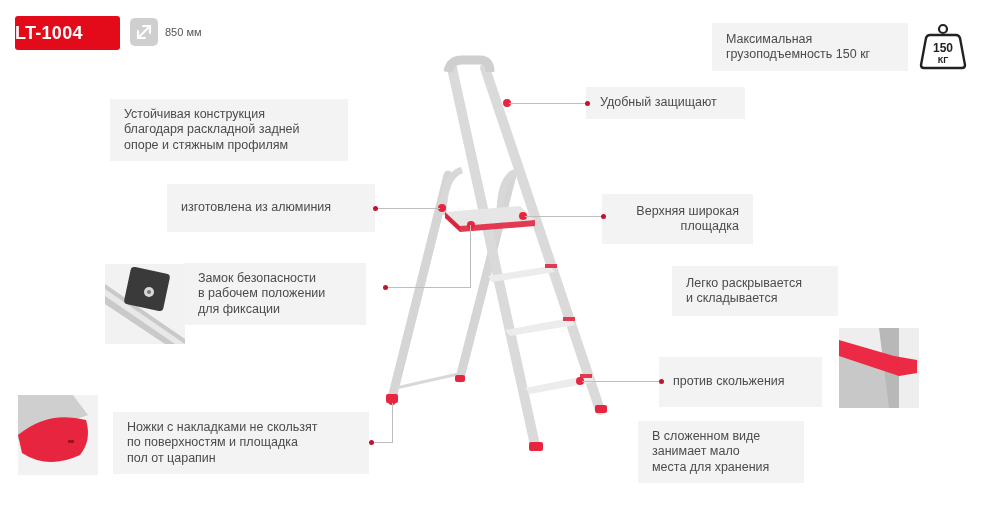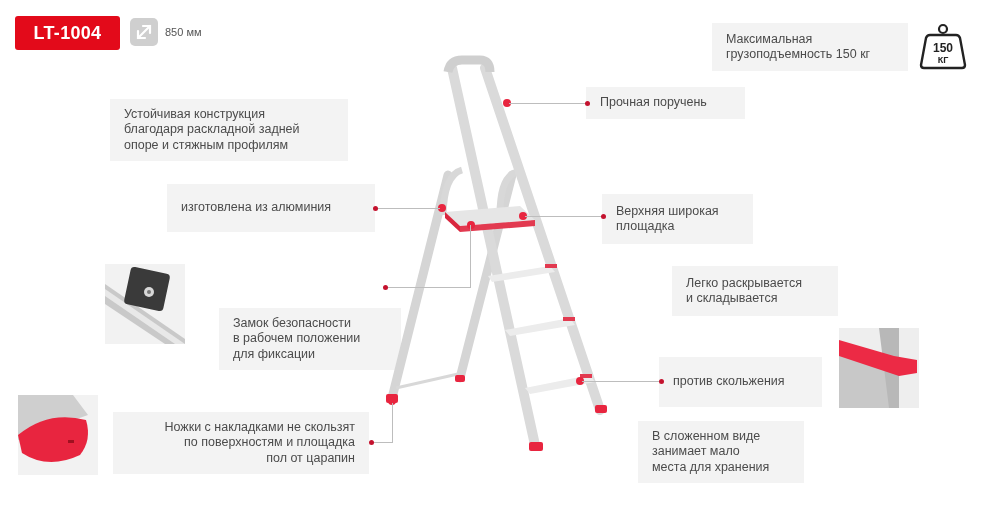--- a/index.html
+++ b/index.html
@@ -1,18 +1,18 @@
 <!DOCTYPE html>
 <html><head>
 <meta charset="utf-8">
 <style>
   html,body{margin:0;padding:0;}
   body{width:991px;height:508px;background:#ffffff;position:relative;overflow:hidden;font-family:"DejaVu Sans","Liberation Sans",sans-serif;color:#4a4a4a;}
   .abs{position:absolute;}
-  .model-badge{left:15px;top:16px;width:105px;height:34px;background:#e30a1a;border-radius:3px;color:#fff;font-weight:bold;font-size:18px;display:flex;align-items:center;justify-content:center;font-family:"Liberation Sans",sans-serif;letter-spacing:0.3px;}
+  .model-badge{left:15px;top:16px;width:105px;height:34px;background:#e30a1a;border-radius:3px;color:#fff;font-weight:bold;font-size:18px;display:flex;align-items:center;justify-content:flex-start;font-family:"Liberation Sans",sans-serif;letter-spacing:0.3px;}
   .size-icon{left:130px;top:18px;width:28px;height:28px;background:#cfcfcf;border-radius:5px;}
   .size-text{left:165px;top:26px;font-size:11px;color:#555;font-family:"Liberation Sans",sans-serif;}
   .box{background:#f3f3f3;font-size:12.5px;line-height:15.5px;color:#4b4b4b;padding:0 14px;box-sizing:border-box;display:flex;flex-direction:column;justify-content:center;font-family:"Liberation Sans",sans-serif;}
   .box span{display:block;white-space:nowrap;}
   .dot{position:absolute;width:5px;height:5px;border-radius:50%;background:#c4122e;}
   .line{position:absolute;background:#bdbdbd;}
   .thumb{position:absolute;background:#f0f0f0;overflow:hidden;}
   .weight-icon{left:918px;top:22px;width:50px;height:50px;}
 </style>
 </head>
@@ -56,43 +56,43 @@
 <div class="thumb" style="left:105px;top:264px;width:80px;height:80px;">
   <svg width="80" height="80" viewBox="0 0 80 80">
     <rect width="80" height="80" fill="#f2f2f2"></rect>
     <polygon points="0,20 80,75 80,80 60,80 0,40" fill="#c9c9c9"></polygon>
     <polygon points="0,25 80,80 70,80 0,32" fill="#e8e8e8"></polygon>
     <rect x="22" y="6" width="40" height="38" rx="4" transform="rotate(12 42 25)" fill="#3a3a3a"></rect>
     <circle cx="44" cy="28" r="5" fill="#d8d8d8"></circle>
       <circle cx="44" cy="28" r="2" fill="#777"></circle>
   </svg>
 </div>
-<div class="abs box" style="left:219px;top:263px;width:182px;height:62px;margin-top:45px;">
+<div class="abs box" style="left:184px;top:263px;width:182px;height:62px;">
   <span>Замок безопасности</span>
   <span>в рабочем положении</span>
   <span>для фиксации</span>
 </div>
 <div class="thumb" style="left:18px;top:395px;width:80px;height:80px;">
   <svg width="80" height="80" viewBox="0 0 80 80">
     <rect width="80" height="80" fill="#f2f2f2"></rect>
     <polygon points="0,0 55,0 70,20 0,45" fill="#cfcfcf"></polygon>
     <path d="M0 40 Q30 15 68 25 Q74 45 62 60 Q30 75 4 58Z" fill="#e8253f"></path>
     <rect x="50" y="45" width="6" height="3" fill="#a01020"></rect>
   </svg>
 </div>
-<div class="abs box" style="left:113px;top:412px;width:256px;height:62px;align-items:flex-end;">
+<div class="abs box" style="left:113px;top:412px;width:256px;height:62px;">
   <span>Ножки с накладками не скользят</span>
   <span>по поверхностям и площадка</span>
   <span>пол от царапин</span>
 </div>
 
 <div class="abs box" style="left:586px;top:87px;width:159px;height:32px;">
-  <span>Прочная поручень</span>
+  <span>Удобный защищают</span>
 </div>
-<div class="abs box" style="left:602px;top:194px;width:151px;height:50px;">
+<div class="abs box" style="left:602px;top:194px;width:151px;height:50px;text-align:right;">
   <span>Верхняя широкая</span>
   <span>площадка</span>
 </div>
 <div class="abs box" style="left:672px;top:266px;width:166px;height:50px;">
   <span>Легко раскрывается</span>
   <span>и складывается</span>
 </div>
 <div class="abs box" style="left:659px;top:357px;width:163px;height:50px;">
   <span>против скольжения</span>
 </div>

